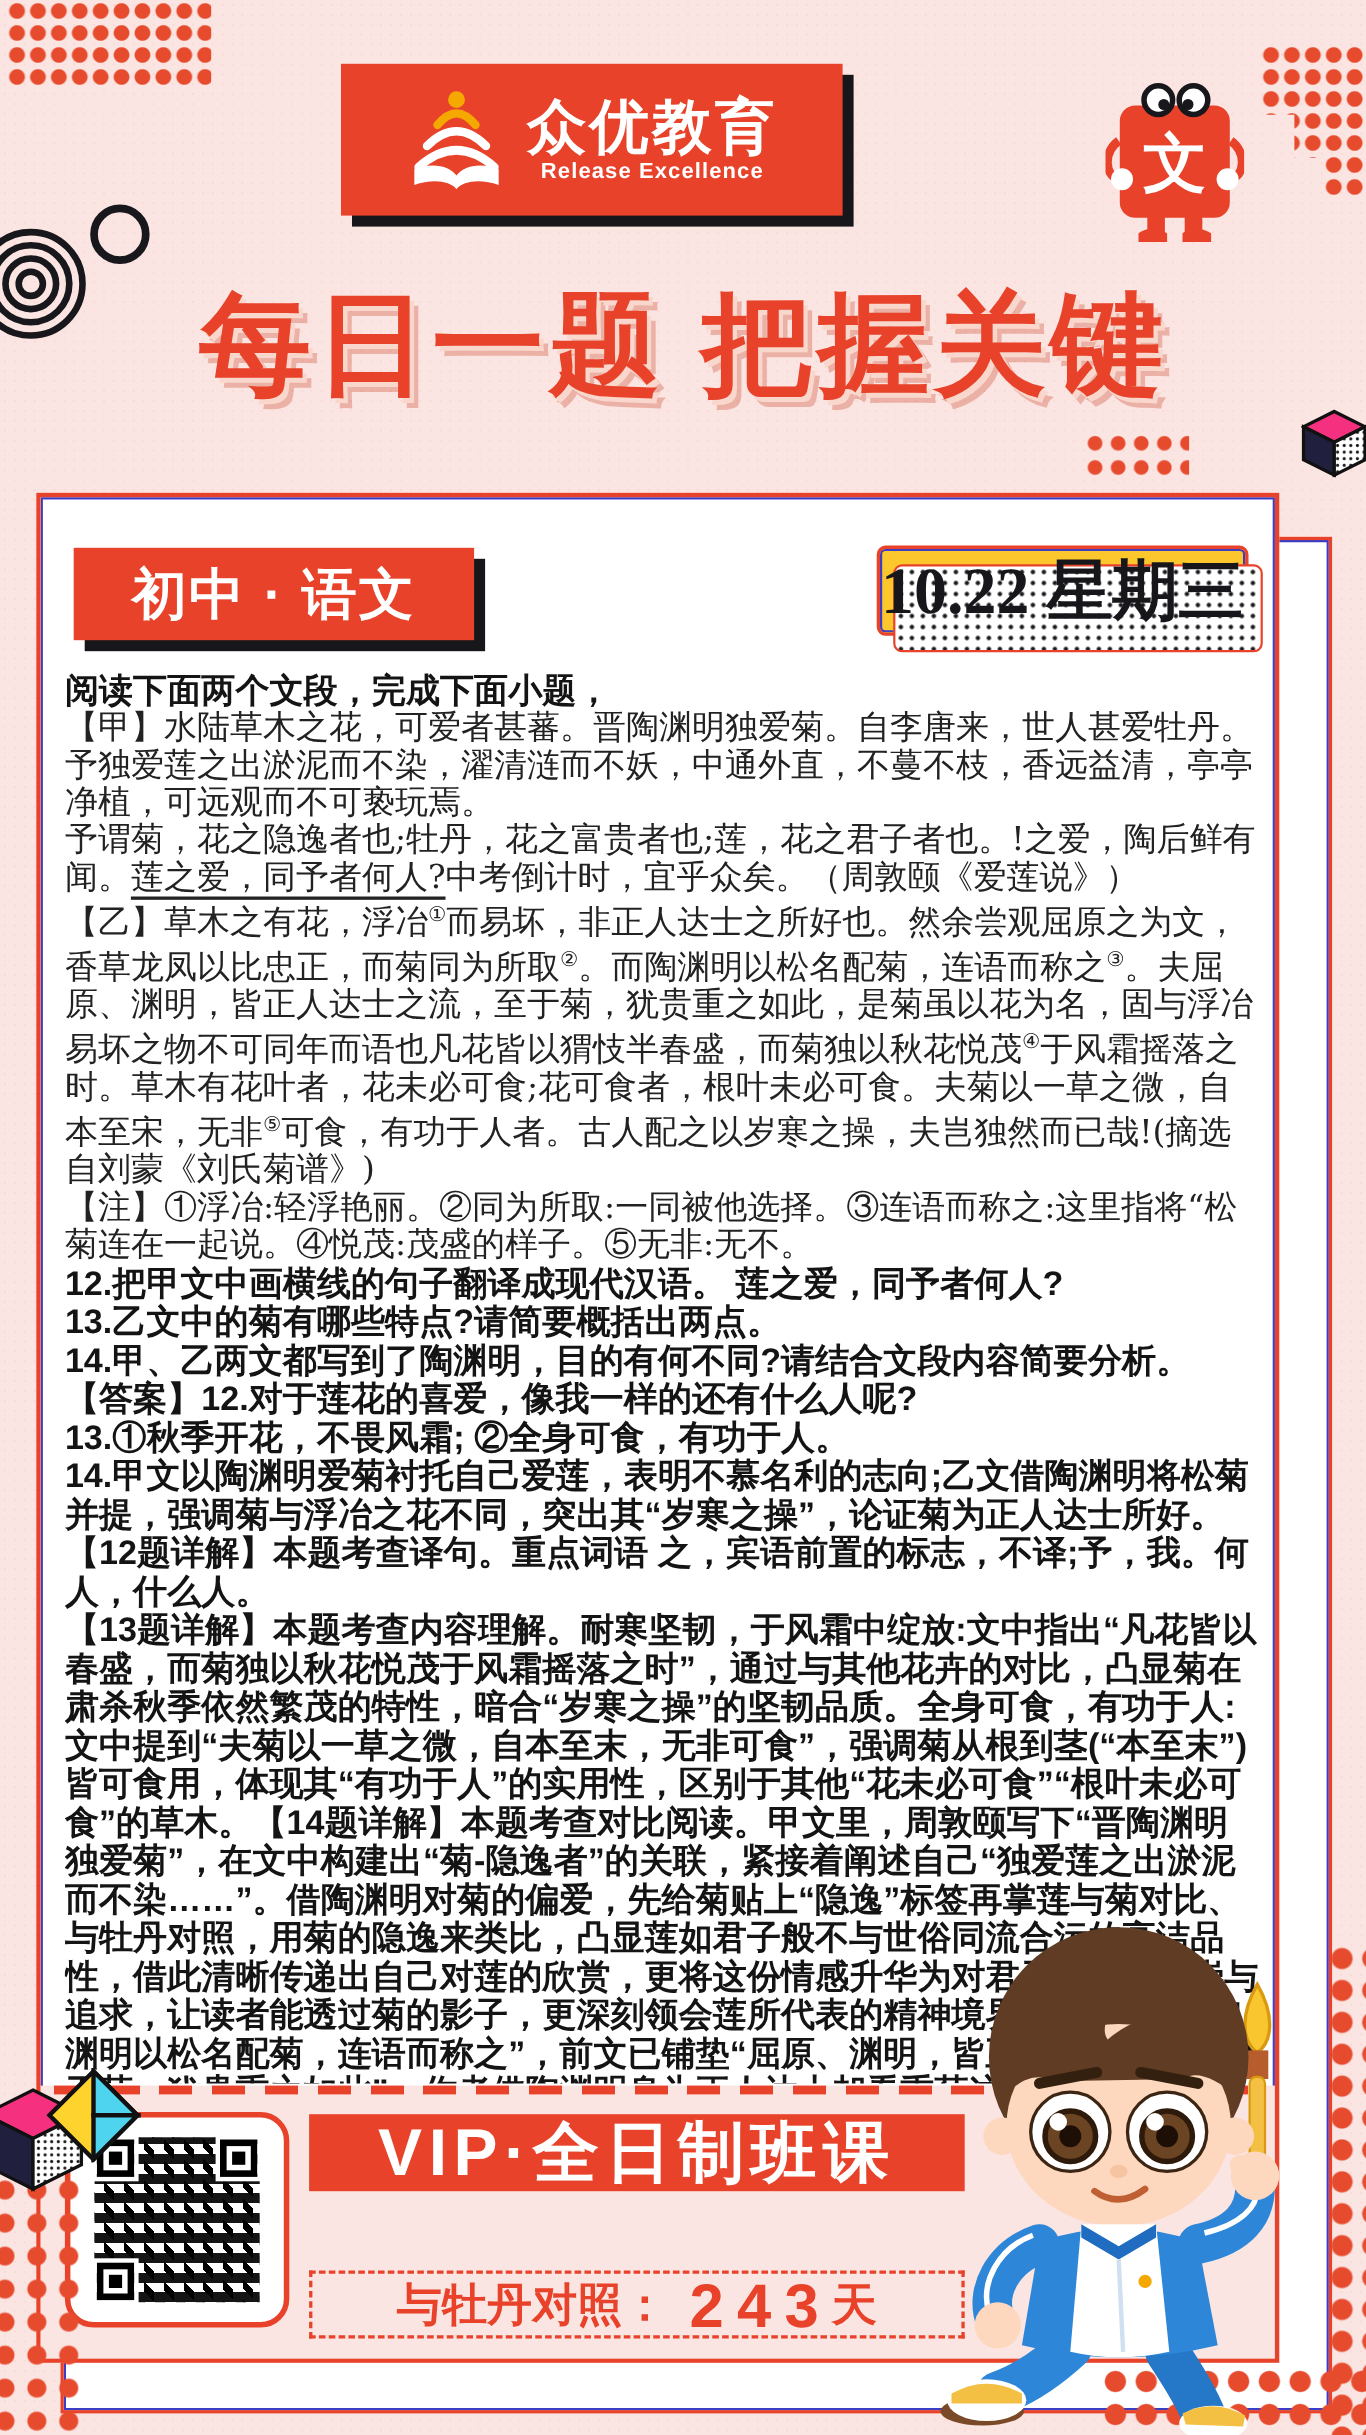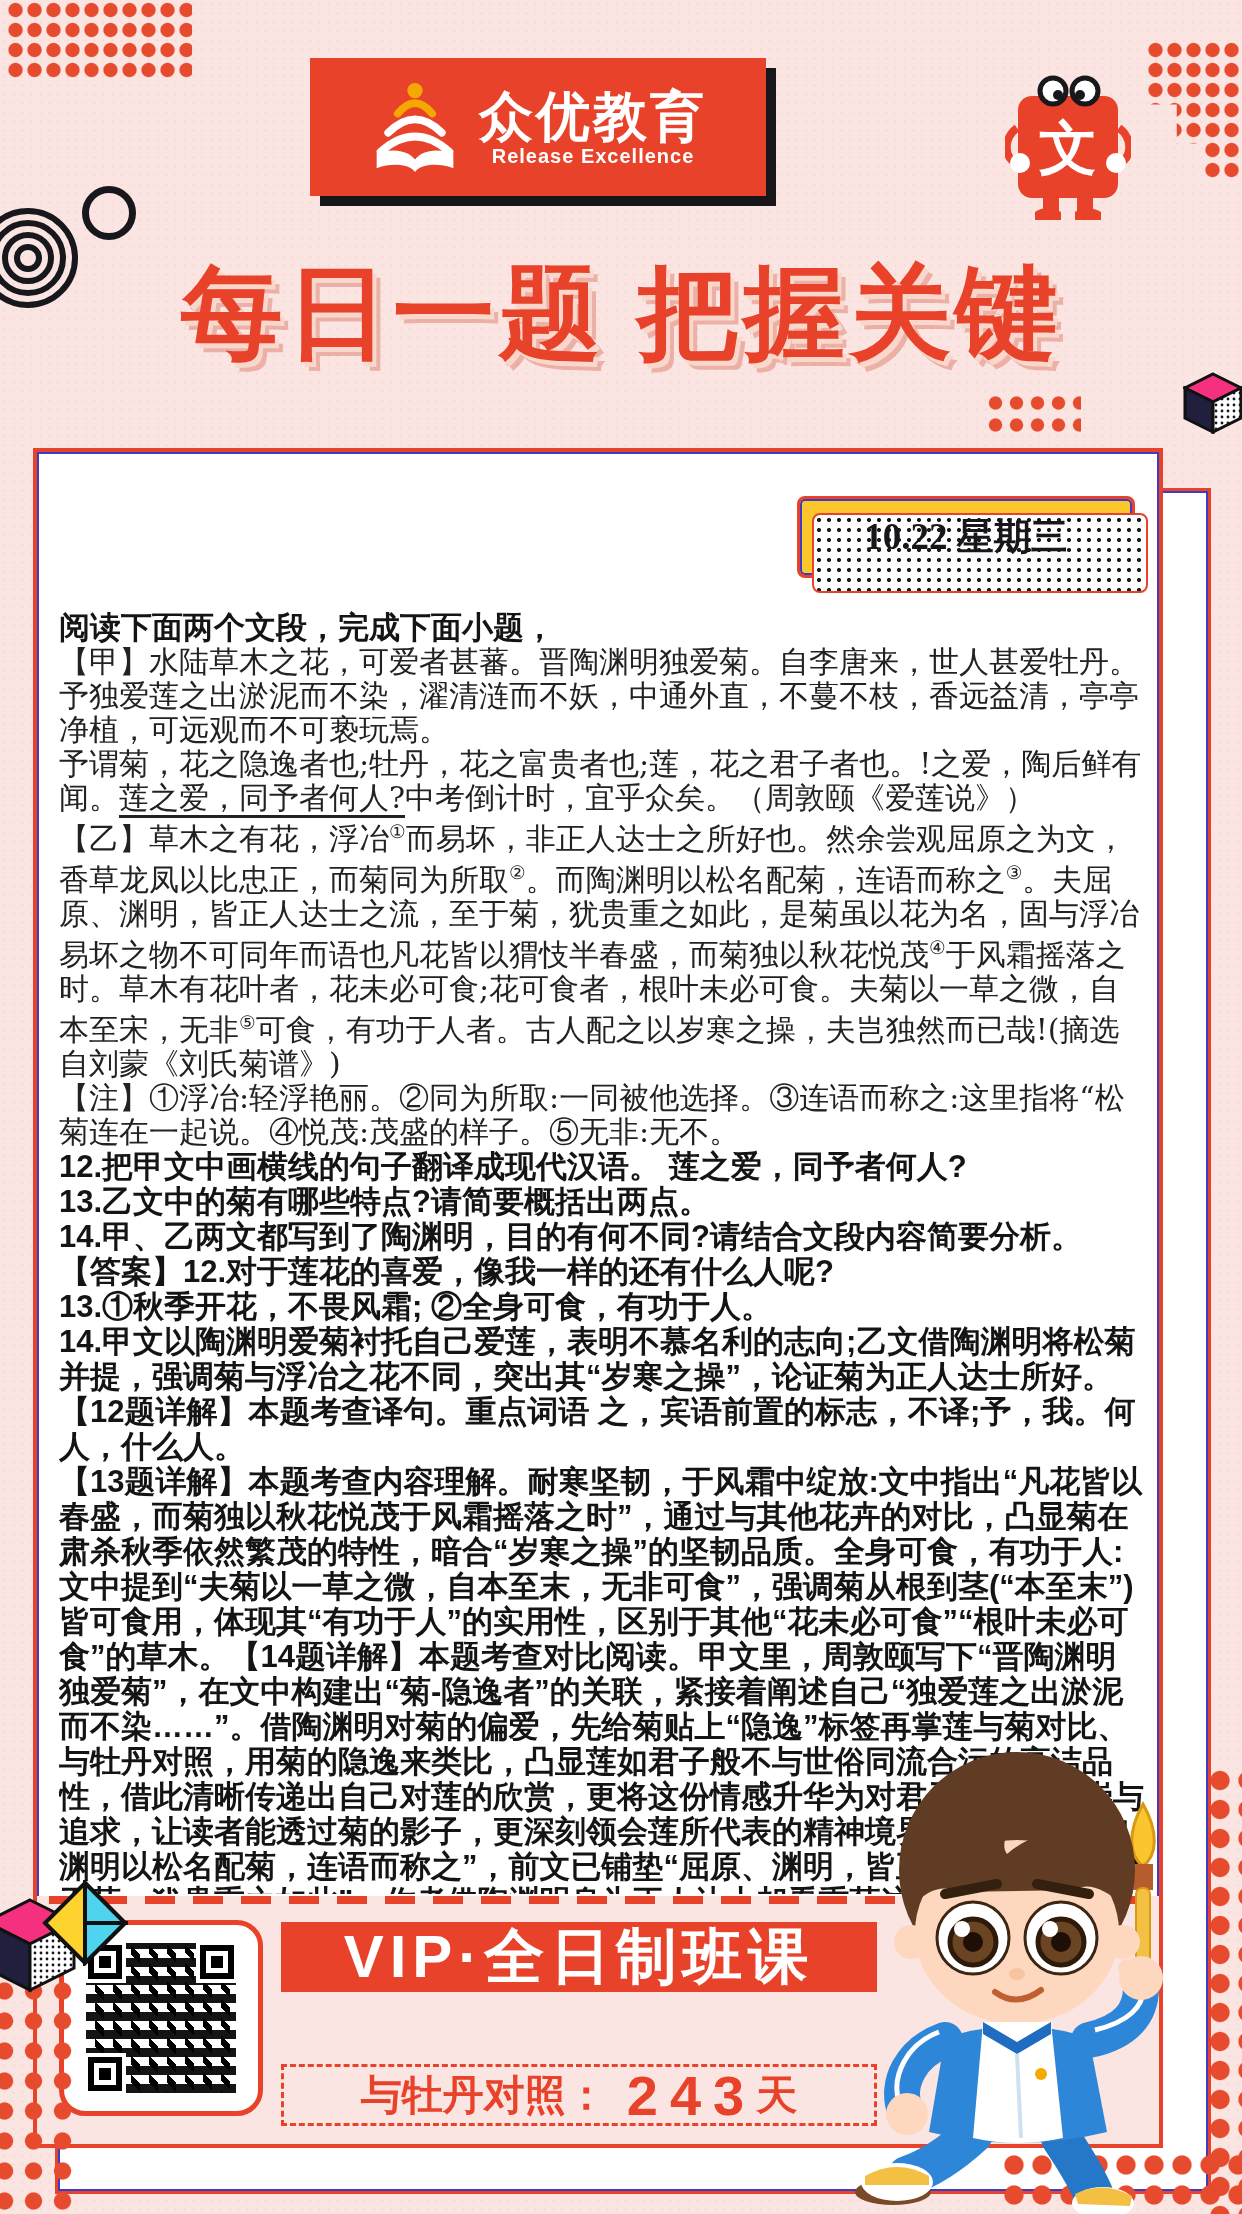--- a/index.html
+++ b/index.html
@@ -36,21 +36,21 @@
       --dc:#1b1b1f;--dr:2.3px;--ds:13px;--dsy:14px;z-index:1;}
   .card{left:33px;top:448px;width:1122px;height:1692px;background:#fff;
       border:4px solid #e8432a;box-shadow:inset 0 0 0 2px #3b3ec5;z-index:2;}
 
   .subject-tag{left:30px;top:46px;width:364px;height:84px;background:#e8432a;
       box-shadow:10px 10px 0 #17171b;color:#fff;font-weight:900;font-size:50px;
       display:flex;align-items:center;justify-content:center;letter-spacing:2px;}
   .date-tag{left:760px;top:44px;width:332px;height:76px;background:#fcc62d;
       border:3px solid #e8432a;box-shadow:inset 0 0 0 2px #3b3ec5;border-radius:8px;
       display:flex;align-items:center;justify-content:center;
-      font-family:"Liberation Serif",serif;font-weight:700;font-size:37px;color:#17171b;z-index:1;}
+      font-family:"Liberation Serif",serif;font-weight:700;font-size:60px;color:#17171b;z-index:1;}
   .date-tag::after{content:"";position:absolute;left:12px;top:14px;width:100%;height:100%;
       background:#fff;background-image:radial-gradient(circle,#1b1b1f 1.6px,transparent 2.4px);
       background-size:10px 10px;border:2px solid #e8432a;border-radius:8px;z-index:-1;}
 
   .content{left:22px;top:158px;width:1088px;height:1284px;overflow:hidden;color:#17171b;}
   .content p{margin:0;}
   .t-serif{font-family:"DejaVu Serif","Liberation Serif",serif;font-size:30px;line-height:34px;color:#222;}
   .t-bold{font-weight:800;font-size:31px;line-height:35px;color:#141414;}
   .u-line{border-bottom:3px solid #222;}
   sup.circ{font-size:.62em;vertical-align:super;}
@@ -147,20 +147,21 @@
     </defs>
     <polygon points="30,2 58,16 30,30 2,16" fill="#f5317f" stroke="#111" stroke-width="3"></polygon>
     <polygon points="2,16 30,30 30,60 2,46" fill="#20203e" stroke="#111" stroke-width="3"></polygon>
     <polygon points="58,16 30,30 30,60 58,46" fill="url(#pd1)" stroke="#111" stroke-width="3"></polygon>
   </svg>
 
   <div class="abs dots card-shadow"></div>
 
   <div class="abs card">
 
+    <div class="abs subject-tag">初中 · 语文</div>
     <div class="abs date-tag">10.22 星期三</div>
 
     <div class="abs content">
       <p class="t-bold">阅读下面两个文段，完成下面小题，</p>
       <p class="t-serif">【甲】水陆草木之花，可爱者甚蕃。晋陶渊明独爱菊。自李唐来，世人甚爱牡丹。予独爱莲之出淤泥而不染，濯清涟而不妖，中通外直，不蔓不枝，香远益清，亭亭净植，可远观而不可亵玩焉。</p>
       <p class="t-serif"><span>予谓菊，花之隐逸者也;牡丹，花之富贵者也;莲，花之君子者也。!之爱，陶后鲜有闻。</span><span class="u-line">莲之爱，同予者何人?</span><span>中考倒计时，宜乎众矣。（周敦颐《爱莲说》）</span></p>
       <p class="t-serif"><span>【乙】草木之有花，浮冶</span><sup class="circ">①</sup><span>而易坏，非正人达士之所好也。然余尝观屈原之为文，香草龙凤以比忠正，而菊同为所取</span><sup class="circ">②</sup><span>。而陶渊明以松名配菊，连语而称之</span><sup class="circ">③</sup><span>。夫屈原、渊明，皆正人达士之流，至于菊，犹贵重之如此，是菊虽以花为名，固与浮冶易坏之物不可同年而语也凡花皆以猬忮半春盛，而菊独以秋花悦茂</span><sup class="circ">④</sup><span>于风霜摇落之时。草木有花叶者，花未必可食;花可食者，根叶未必可食。夫菊以一草之微，自本至宋，无非</span><sup class="circ">⑤</sup><span>可食，有功于人者。古人配之以岁寒之操，夫岂独然而已哉!(摘选自刘蒙《刘氏菊谱》)</span></p>
       <p class="t-serif">【注】①浮冶:轻浮艳丽。②同为所取:一同被他选择。③连语而称之:这里指将“松菊连在一起说。④悦茂:茂盛的样子。⑤无非:无不。</p>
       <p class="t-bold">12.把甲文中画横线的句子翻译成现代汉语。  莲之爱，同予者何人?</p>
       <p class="t-bold">13.乙文中的菊有哪些特点?请简要概括出两点。</p>

